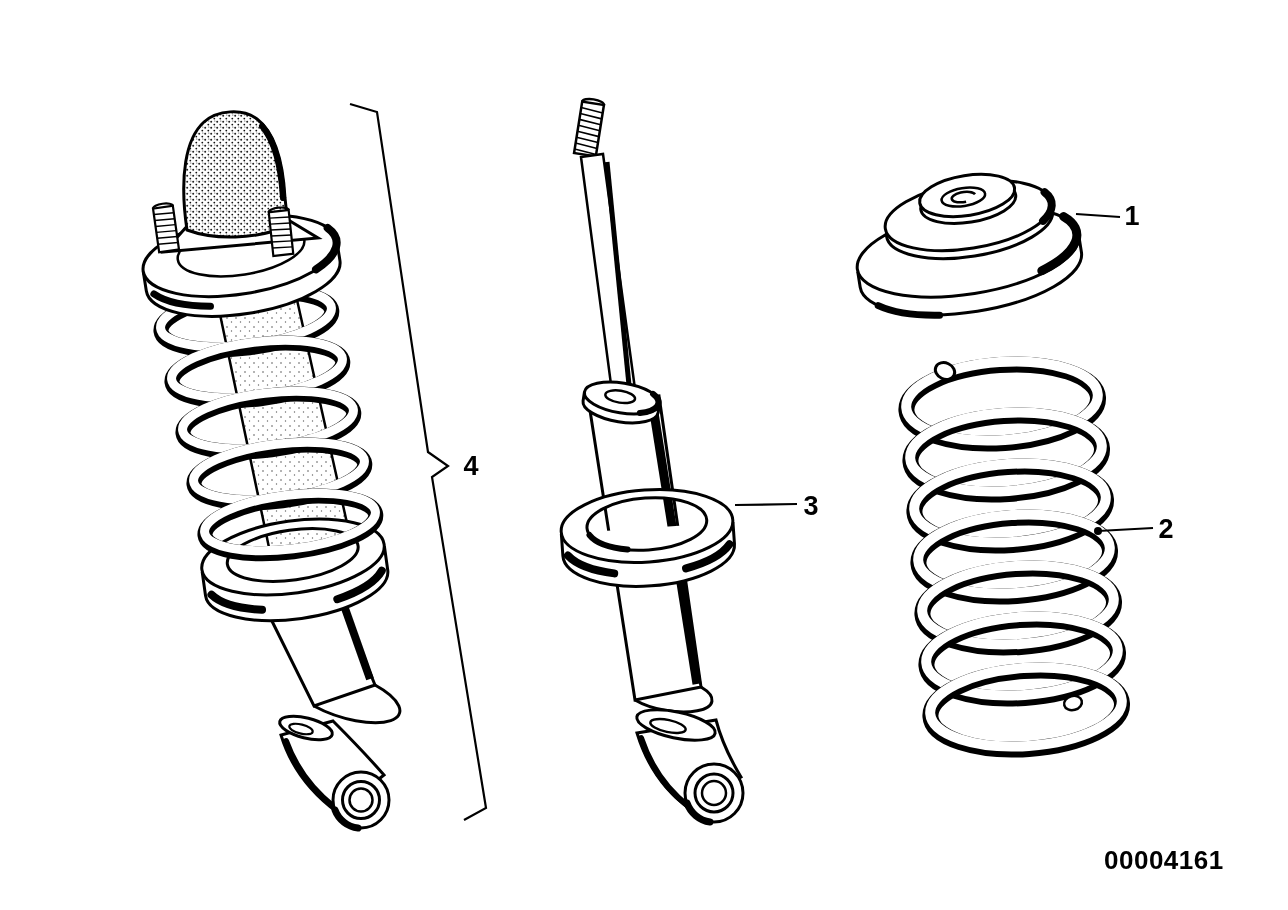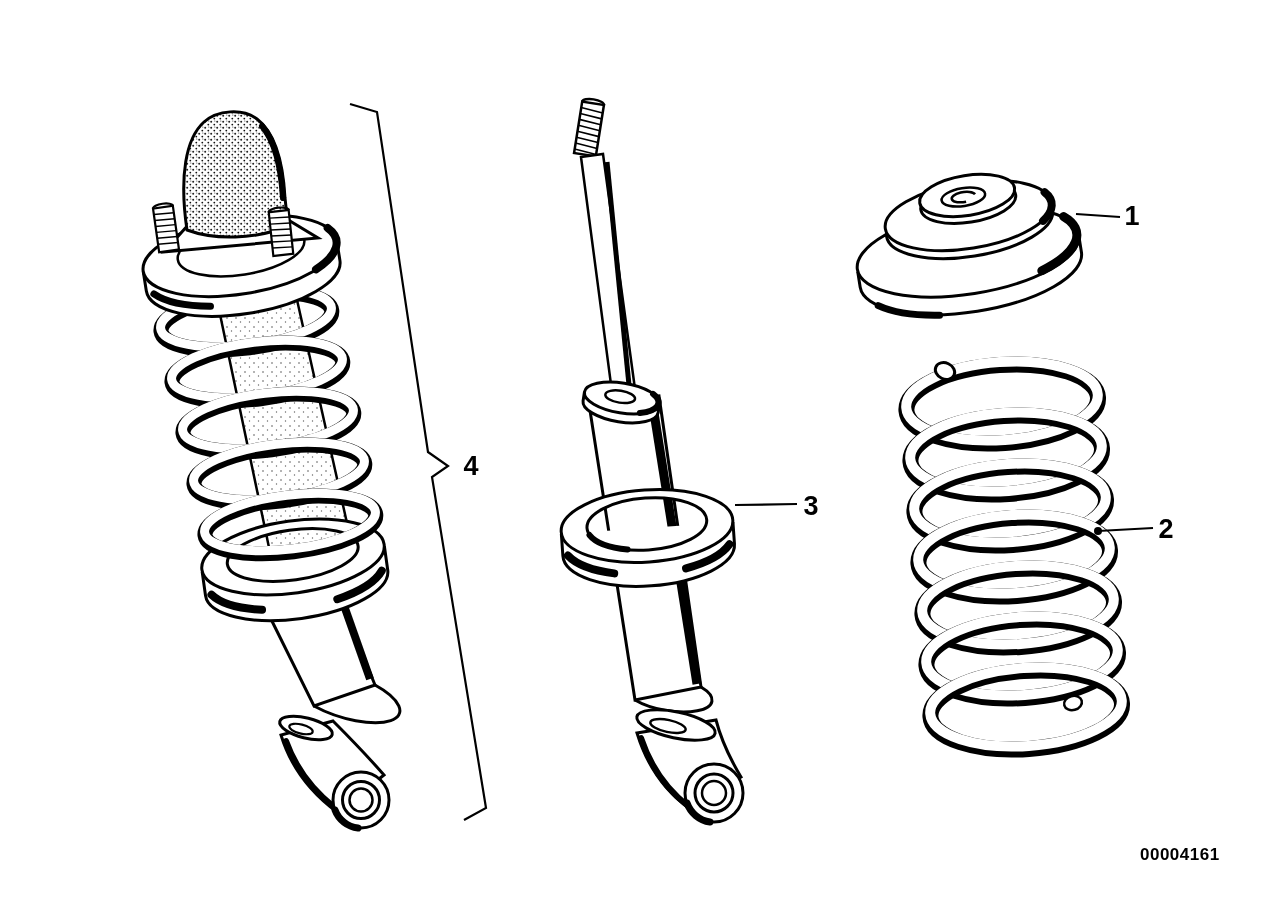--- a/index.html
+++ b/index.html
@@ -8,23 +8,23 @@
     overflow:hidden;font-family:"Liberation Sans",sans-serif;
   }
   .stage svg{position:absolute;left:0;top:0;}
   .callout{
     position:absolute;transform:translate(-50%,-50%);
     font-family:"Liberation Sans",sans-serif;
     font-weight:bold;font-size:27px;color:#000;line-height:1;
     cursor:pointer;user-select:none;
   }
   .doc-number{
-    position:absolute;left:1140px;top:845px;
+    position:absolute;left:1104px;top:845px;
     font-family:"Liberation Sans",sans-serif;
-    font-weight:bold;font-size:17px;letter-spacing:0.5px;color:#000;
+    font-weight:bold;font-size:26px;letter-spacing:0.5px;color:#000;
   }
   .c1{left:1132px;top:216px;}
   .c2{left:1166px;top:529px;}
   .c3{left:811px;top:506px;}
   .c4{left:471px;top:466px;}
 </style>
 </head>
 <body>
 
 <div class="stage">

